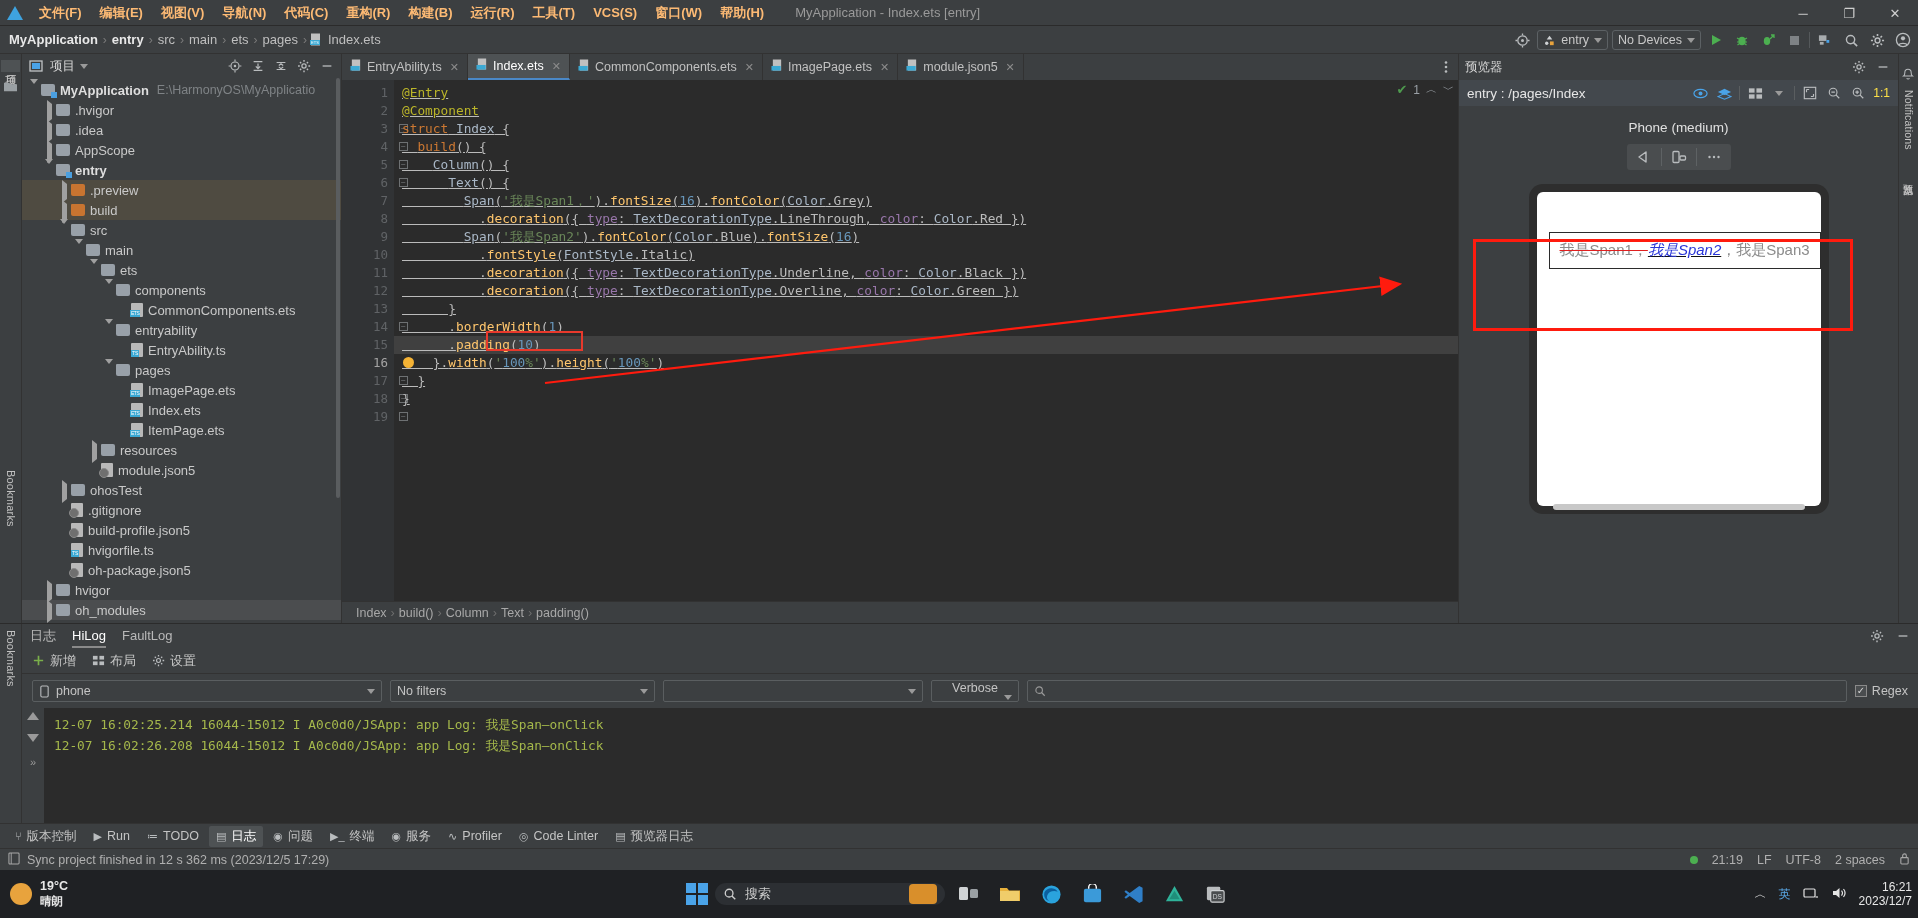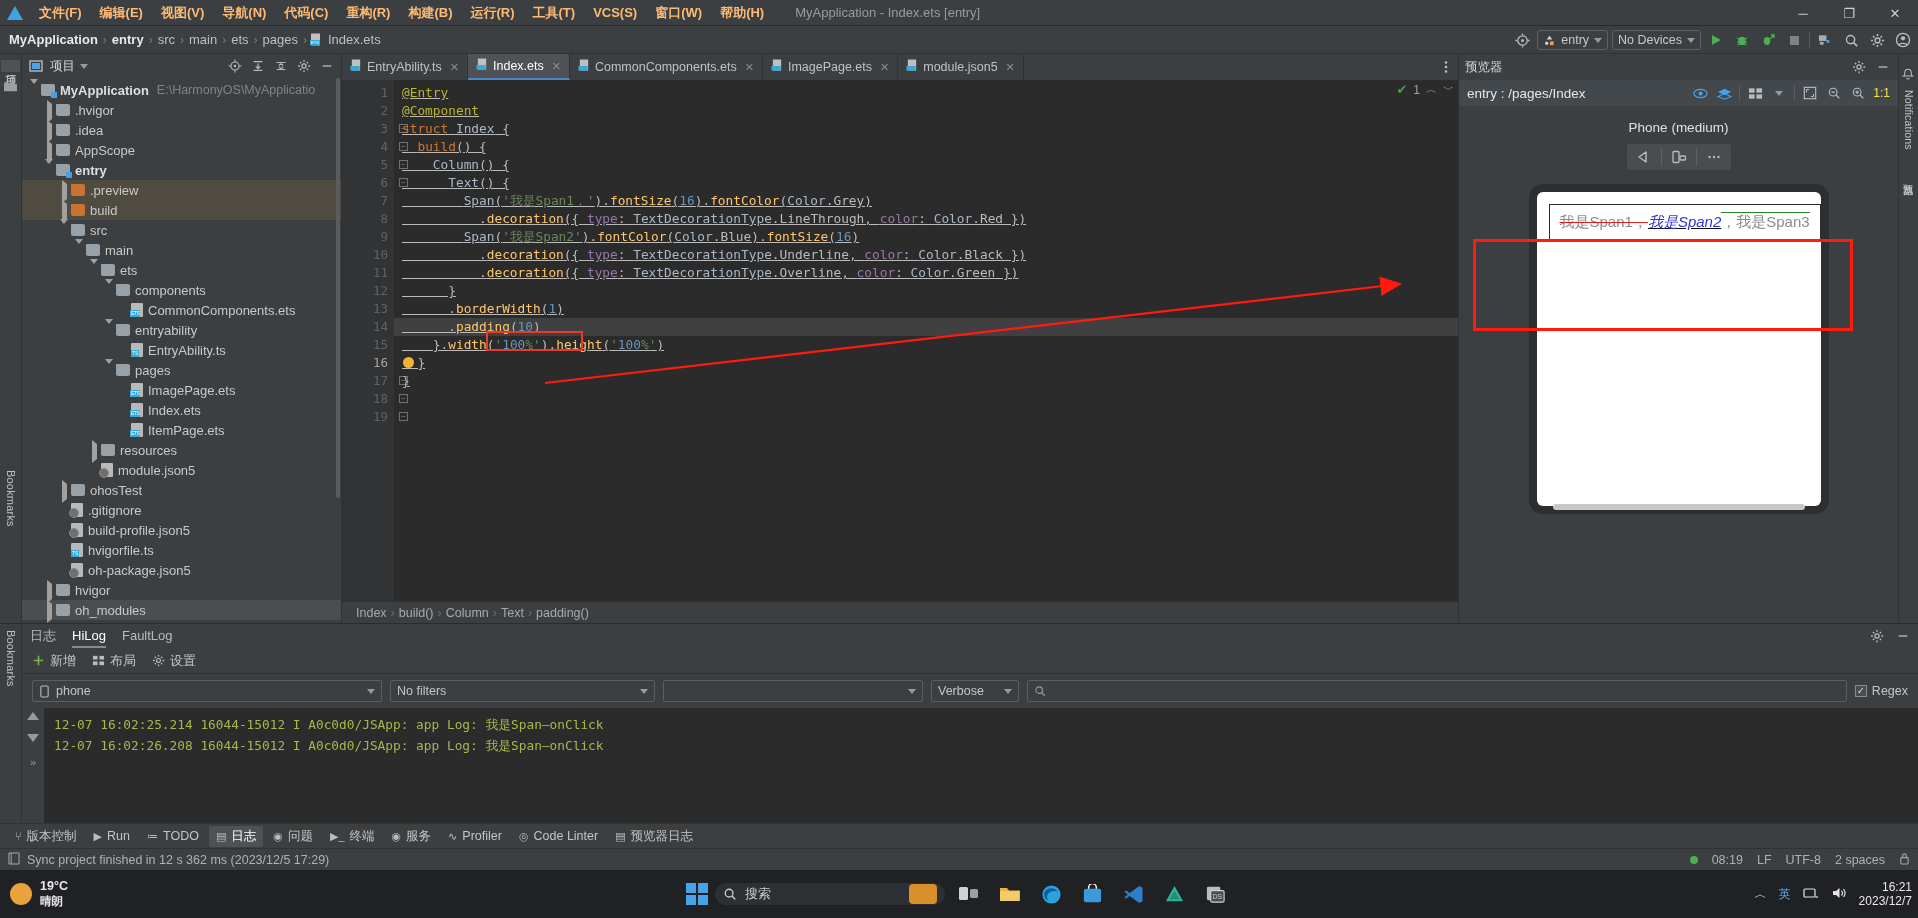--- a/index.html
+++ b/index.html
@@ -116,21 +116,21 @@
   .pv-sub { height:26px; flex:0 0 26px; display:flex; align-items:center; padding:0 8px; gap:5px; background:#43484d;}
   .pv-sub .path{font-size:13.5px;color:#e6e6e6;}
   .pv-sub-right{margin-left:auto; display:flex; align-items:center; gap:6px;}
   .pv-body { flex:1 1 auto; background:#3c3f41; position:relative; overflow:hidden; display:flex; flex-direction:column; align-items:center;}
   .pv-devname { margin-top:14px; font-size:13.5px; color:#e0e0e0; }
   .pv-ctrlbar { margin-top:9px; height:26px; background:#4a4d4f; border-radius:3px; display:flex; align-items:center;}
   .pv-cbtn { width:34px; height:26px; display:flex; align-items:center; justify-content:center; color:#b9bcbe;}
   .pv-cdiv { width:1px; height:18px; background:#5e6264;}
   .phone-shell { margin-top:14px; width:300px; height:330px; background:#2e2e2e; border-radius:14px; padding:8px; position:relative;}
   .phone-screen { width:100%; height:100%; background:#ffffff; border-radius:6px; padding:12px; }
-  .span-box { border:1px solid #2b2b2b; padding:8px 10px; display:inline-block; font-size:15px; line-height:1.25; white-space:nowrap; }
+  .span-box { border:1px solid #2b2b2b; padding:8px 10px; display:inline-block; font-size:15px; line-height:1.25; white-space:nowrap;margin-top:28px; }
   .sp1 { color:#8b8b8b; text-decoration: line-through; text-decoration-color:#e02020;}
   .sp2 { color:#2a36d8; font-style:italic; text-decoration: underline; text-decoration-color:#111111;}
   .sp3 { color:#8b8b8b; }
   .sp3ov { border-top:1.5px solid #1f8b1f; }
   .pv-redbox { position:absolute; border:3px solid #ff1b0e; }
   .pv-scroll { position:absolute; bottom:4px; left:24px; width:252px; height:6px; background:#c8c8c8; border-radius:3px;}
   .rightrail { width:20px; flex:0 0 20px; background:#3c3f41; border-left:1px solid #323232; display:flex; flex-direction:column; align-items:center; padding-top:6px;}
 
   
   .arrow-svg{position:absolute; left:0; top:0; width:1918px; height:918px; pointer-events:none; z-index:50;}
@@ -580,20 +580,21 @@
         <div class="codearea" id="codearea">
           <div class="cline"><span class="tk-ann">@Entry</span></div>
             <div class="cline"><span class="tk-ann">@Component</span></div>
             <div class="cline"><span class="tk-kw">struct</span> <span class="tk-cls">Index</span> {</div>
             <div class="cline">  <span class="tk-kw">build</span>() {</div>
             <div class="cline">    <span class="tk-cls">Column</span>() {</div>
             <div class="cline">      <span class="tk-cls">Text</span>() {</div>
             <div class="cline">        <span class="tk-cls">Span</span>(<span class="tk-str">'我是Span1，'</span>).<span class="tk-meth">fontSize</span>(<span class="tk-num">16</span>).<span class="tk-meth">fontColor</span>(<span class="tk-type">Color</span>.Grey)</div>
             <div class="cline">          .<span class="tk-meth">decoration</span>({ <span class="tk-prop">type</span>: <span class="tk-type">TextDecorationType</span>.LineThrough, <span class="tk-prop">color</span>: <span class="tk-type">Color</span>.Red })</div>
             <div class="cline">        <span class="tk-cls">Span</span>(<span class="tk-str">'我是Span2'</span>).<span class="tk-meth">fontColor</span>(<span class="tk-type">Color</span>.Blue).<span class="tk-meth">fontSize</span>(<span class="tk-num">16</span>)</div>
+            <div class="cline">          .<span class="tk-meth">fontStyle</span>(<span class="tk-type">FontStyle</span>.Italic)</div>
             <div class="cline">          .<span class="tk-meth">decoration</span>({ <span class="tk-prop">type</span>: <span class="tk-type">TextDecorationType</span>.Underline, <span class="tk-prop">color</span>: <span class="tk-type">Color</span>.Black })</div>
             <div class="cline">          .<span class="tk-meth">decoration</span>({ <span class="tk-prop">type</span>: <span class="tk-type">TextDecorationType</span>.Overline, <span class="tk-prop">color</span>: <span class="tk-type">Color</span>.Green })</div>
             <div class="cline">      }</div>
             <div class="cline">      .<span class="tk-meth">borderWidth</span>(<span class="tk-num">1</span>)</div>
             <div class="cline cur">      .<span class="tk-meth">padding</span>(<span class="tk-num">10</span>)</div>
             <div class="cline">    }.<span class="tk-meth">width</span>(<span class="tk-str">'<span class="tk-num">100</span>%'</span>).<span class="tk-meth">height</span>(<span class="tk-str">'<span class="tk-num">100</span>%'</span>)</div>
             <div class="cline">  }</div>
             <div class="cline">}</div>
             <div class="redbox" style="left:92px; top:251px; width:97px; height:20px;"></div>
         </div>
@@ -797,21 +798,21 @@
           <span class="caret"></span>
         </div>
         <div class="fsel" style="width:265px;">
           <span>No filters</span>
           <span class="caret"></span>
         </div>
         <div class="fsel" style="width:260px;">
           <span></span>
           <span class="caret"></span>
         </div>
-        <div class="fsel" style="width:88px;">
+        <div class="fsel" style="width:88px;flex-direction:column;">
           <span>Verbose</span>
           <span class="caret"></span>
         </div>
         <div class="fsel" style="flex:1;">
           <svg width="12" height="12" viewBox="0 0 14 14" style="margin-right:5px;">
               <circle cx="6" cy="6" r="3.8" fill="none" stroke="#9a9a9a" stroke-width="1.3"></circle>
               <path d="M8.8 8.8L12.5 12.5" stroke="#9a9a9a" stroke-width="1.4"></path>
             </svg>
           <span placeholder=""></span>
         </div>
@@ -881,21 +882,21 @@
   <div class="statusbar">
     <span style="margin-right:7px;">
       <svg width="12" height="13" viewBox="0 0 13 14">
           <rect x="1" y="1" width="11" height="12" rx="1" fill="none" stroke="#a8a8a8" stroke-width="1.1"></rect>
           <path d="M3.5 1v12" stroke="#a8a8a8" stroke-width="1"></path>
         </svg>
     </span>
     <span>Sync project finished in 12 s 362 ms (2023/12/5 17:29)</span>
     <span class="sb-right">
       <span class="greendot"></span>
-      <span>08:19</span>
+      <span>21:19</span>
       <span>LF</span>
       <span>UTF-8</span>
       <span>2 spaces</span>
       <span>
         <svg width="11" height="13" viewBox="0 0 12 14">
             <rect x="2" y="6" width="8" height="7" rx="1" fill="none" stroke="#a8a8a8" stroke-width="1.2"></rect>
             <path d="M4 6V4a2 2 0 014 0v2" fill="none" stroke="#a8a8a8" stroke-width="1.2"></path>
           </svg>
       </span>
     </span>

